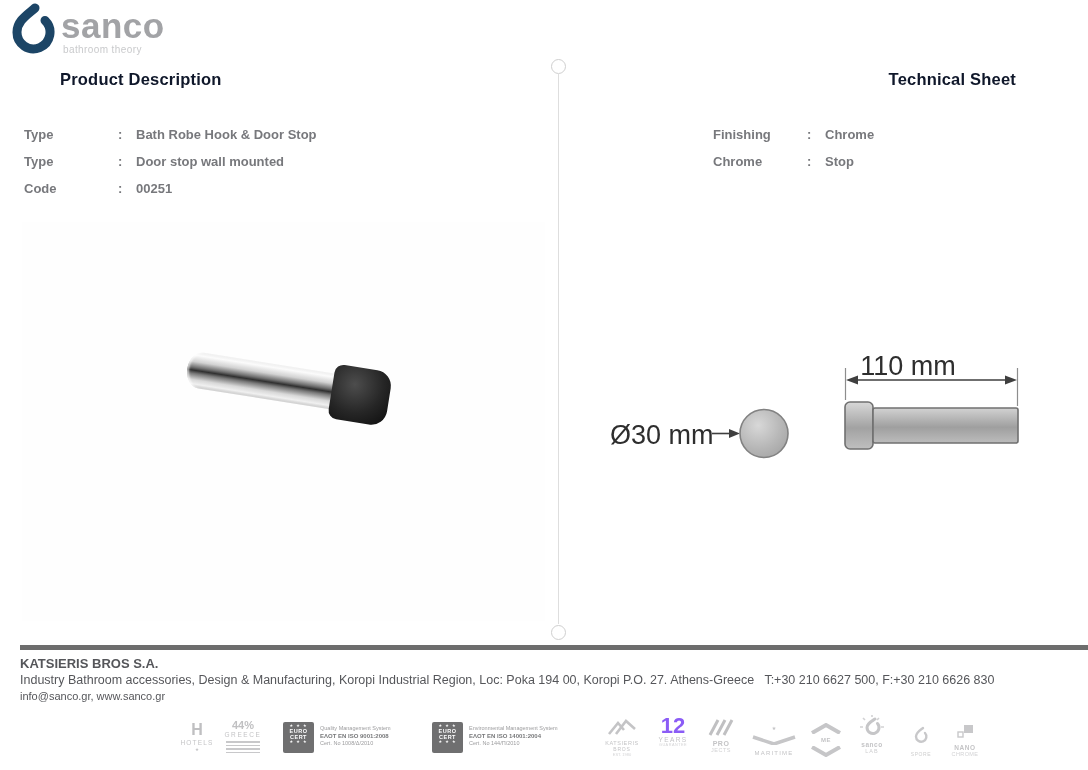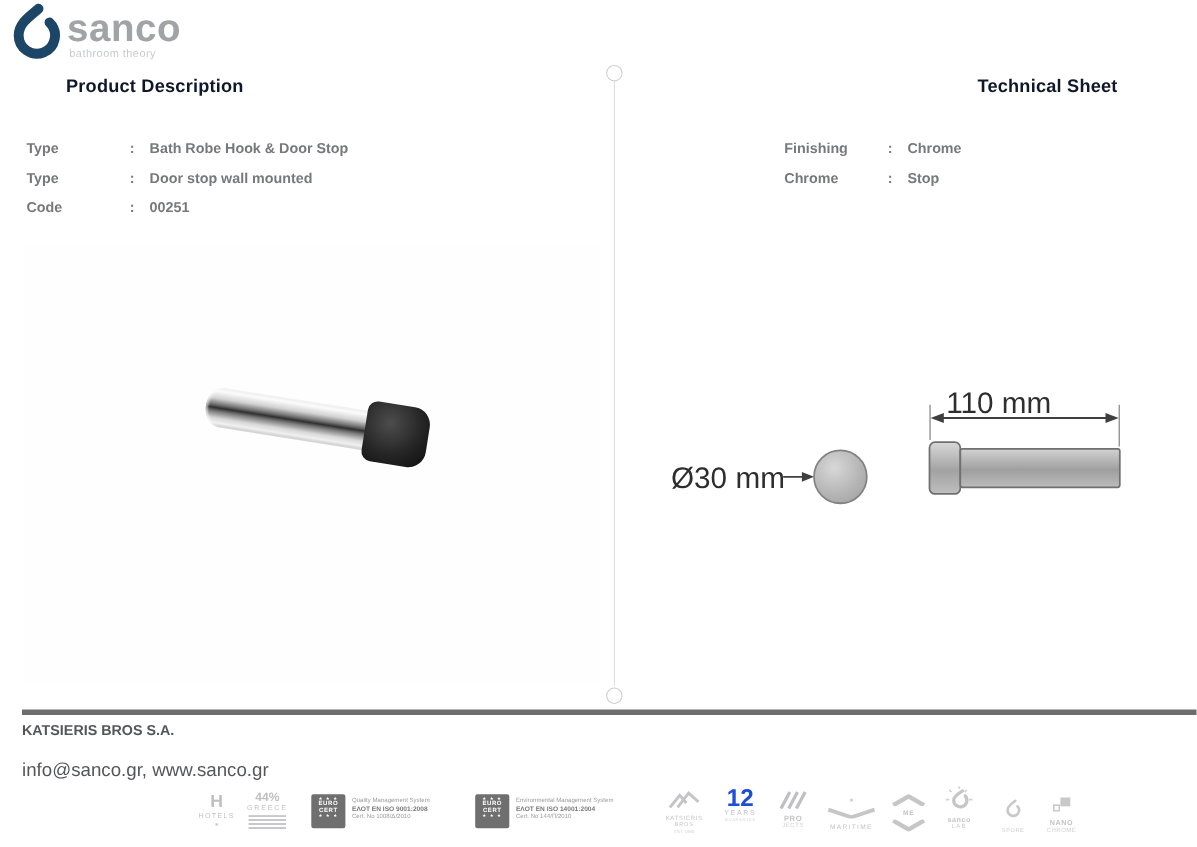--- a/index.html
+++ b/index.html
@@ -43,21 +43,21 @@
        border-radius:9px 16px 16px 9px;}
 
   
   .tech-svg{position:absolute;left:600px;top:345px;}
   .dim-text{font-family:"Liberation Sans",sans-serif;font-size:27px;fill:#2e2e2e;}
 
   
   .footer-bar{position:absolute;left:20px;right:0;top:645px;height:5px;background:#6d6d6d;}
   .footer-company{position:absolute;left:20px;top:656px;font-size:13px;font-weight:bold;color:#55565a;}
   .footer-address{position:absolute;left:20px;top:673px;font-size:12.5px;color:#55565a;white-space:pre;}
-  .footer-contacts{position:absolute;left:20px;top:690px;font-size:17px;color:#55565a;}
+  .footer-contacts{position:absolute;left:20px;top:690px;font-size:11px;color:#55565a;}
 
   
   .badges{position:absolute;left:0;top:712px;width:1088px;height:54px;color:#c4c4c6;}
   .badge{position:absolute;text-align:center;}
   .b-hotels{left:174px;top:10px;width:46px;}
   .b-hotels .glyph{font-size:16px;font-weight:bold;color:#bfbfc1;line-height:15px;}
   .b-hotels .lbl{font-size:6.5px;letter-spacing:1.2px;margin-top:2px;}
   .b-hotels .sub{font-size:4.5px;margin-top:1px;}
   .b-greece{left:218px;top:8px;width:50px;}
   .b-greece .top{font-size:11px;font-weight:bold;line-height:10px;color:#c0c0c2;}
@@ -71,21 +71,21 @@
   .eurocert .nm{font-size:5.5px;font-weight:bold;line-height:6px;letter-spacing:.5px;}
   .cert-text{position:absolute;top:13px;text-align:left;line-height:7.5px;}
   .ct1{left:320px;width:110px;} .ct2{left:469px;width:120px;}
   .cert-text .l1,.cert-text .l3{font-size:5.5px;color:#9c9c9e;}
   .cert-text .l2{font-size:6px;font-weight:bold;color:#77787a;}
   .b-katsieris{left:597px;top:6px;width:50px;}
   .b-katsieris .l1{font-size:5.5px;letter-spacing:.6px;margin-top:1px;}
   .b-katsieris .l2{font-size:5px;letter-spacing:.8px;}
   .b-katsieris .l3{font-size:4px;color:#d4d4d6;}
   .b-years{left:652px;top:4px;width:42px;}
-  .b-years .num{font-size:22px;font-weight:bold;line-height:20px;color:#1d4ed8;text-align:center;}
+  .b-years .num{font-size:22px;font-weight:bold;line-height:20px;color:#8b5cf6;text-align:center;}
   .b-years .lbl{font-size:6.5px;letter-spacing:1.4px;}
   .b-years .sub{font-size:3.8px;letter-spacing:.5px;color:#d4d4d6;}
   .b-projects{left:701px;top:6px;width:40px;}
   .b-projects .l1{font-size:7px;font-weight:bold;letter-spacing:.5px;}
   .b-projects .l2{font-size:5.5px;letter-spacing:.5px;color:#d2d2d4;}
   .b-maritime{left:747px;top:14px;width:54px;}
   .b-maritime .star{font-size:5px;line-height:5px;}
   .b-maritime .lbl{font-size:6px;letter-spacing:1.2px;margin-top:1px;}
   .b-home{left:806px;top:8px;width:40px;}
   .b-home .lbl{font-size:6px;font-weight:bold;letter-spacing:.5px;line-height:5px;}
@@ -188,20 +188,21 @@
     <line x1="253" y1="35" x2="410" y2="35" stroke="#3f3f3f" stroke-width="1.6"></line>
     <polygon points="246,35 258,30.5 258,39.5" fill="#3f3f3f"></polygon>
     <polygon points="417,35 405,30.5 405,39.5" fill="#3f3f3f"></polygon>
 
     <rect x="245" y="57" width="28" height="47" rx="5" fill="url(#capGrad)" stroke="#707070" stroke-width="1.6"></rect>
     <rect x="273" y="63" width="145" height="35" rx="2" fill="url(#bodyGrad)" stroke="#707070" stroke-width="1.6"></rect>
   </svg>
 
   <div class="footer-bar"></div>
   <div class="footer-company">KATSIERIS BROS S.A.</div>
+  <div class="footer-address">Industry Bathroom accessories, Design &amp; Manufacturing, Koropi Industrial Region, Loc: Poka 194 00, Koropi P.O. 27. Athens-Greece   T:+30 210 6627 500, F:+30 210 6626 830</div>
   <div class="footer-contacts">info@sanco.gr, www.sanco.gr</div>
 
   <div class="badges">
 
     <div class="badge b-hotels">
       <div class="glyph">H</div>
       <div class="lbl">HOTELS</div>
       <div class="sub">★</div>
     </div>
 

